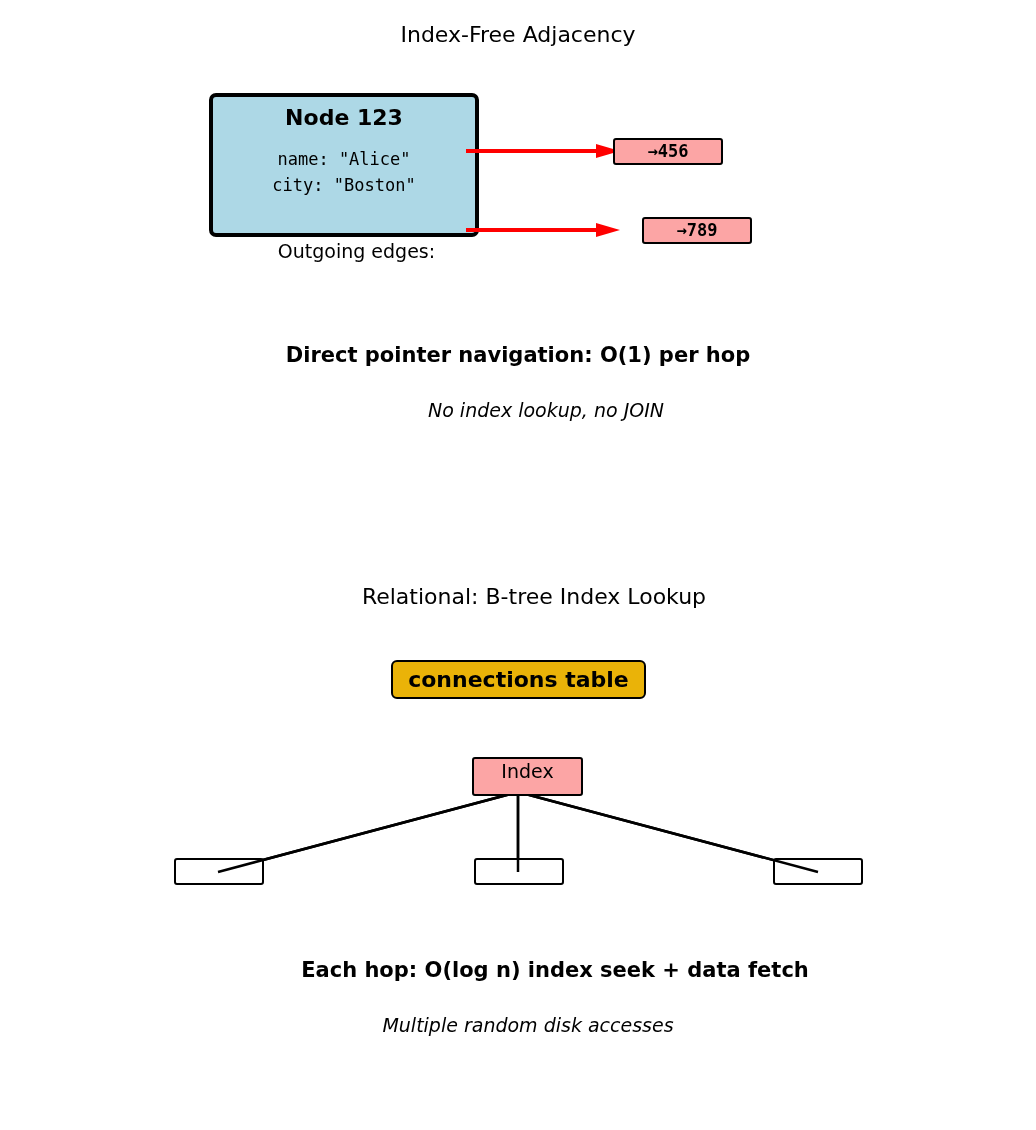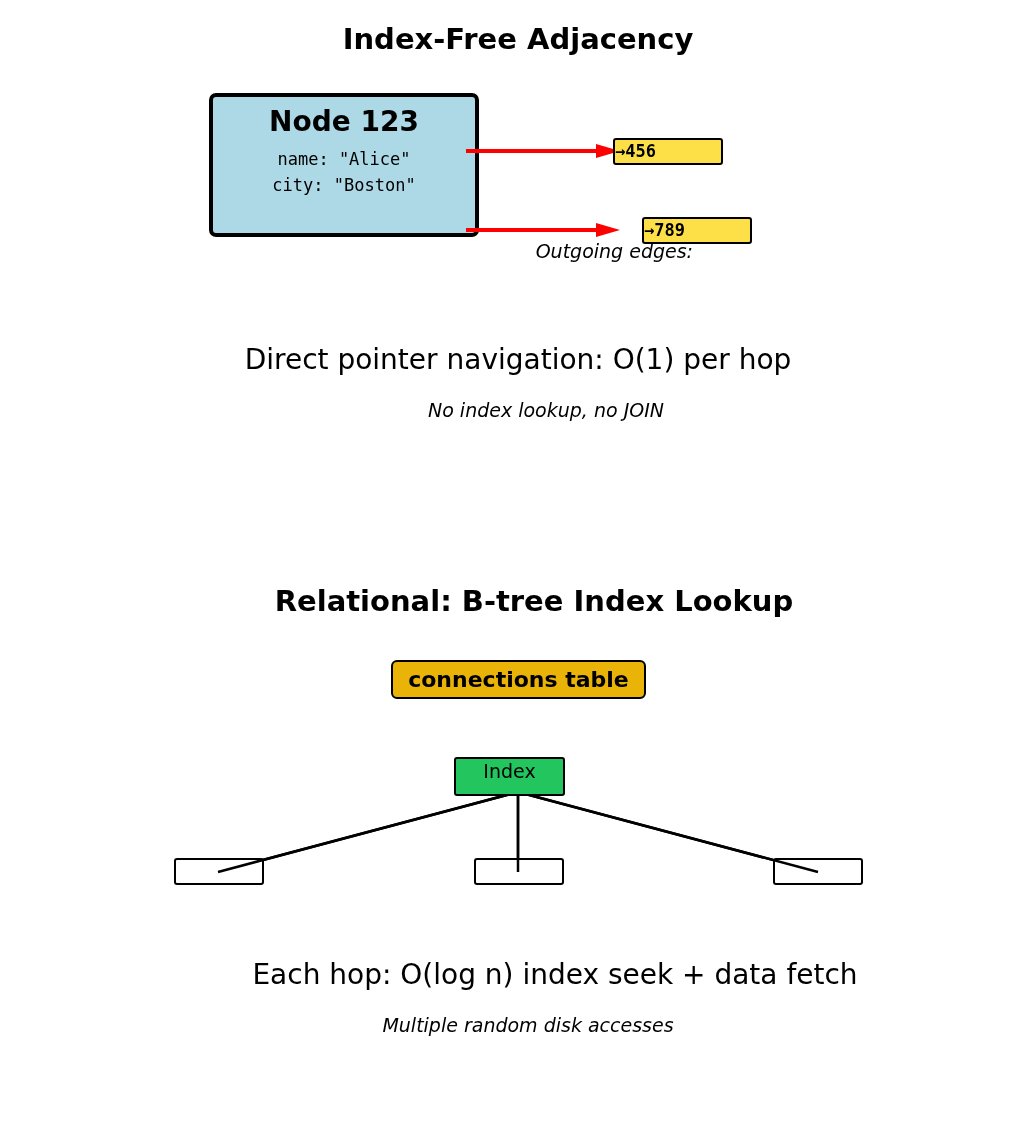--- a/index.html
+++ b/index.html
@@ -1,36 +1,36 @@
 <!DOCTYPE html>
 <html><head>
 <meta charset="utf-8">
 <style>
   html, body { margin:0; padding:0; background:#ffffff; }
   body { width:1036px; height:1130px; position:relative; overflow:hidden;
          font-family:"DejaVu Sans", sans-serif; color:#000; }
   .abs { position:absolute; }
   .center-text { left:0; width:1036px; text-align:center; }
-  .title { font-weight:bold; font-size:29px; }
-  .sub-bold { font-weight:normal; font-size:28px; }
+  .title { font-weight:normal; font-size:22px; }
+  .sub-bold { font-weight:bold; font-size:21px; }
   .italic { font-style:italic; font-size:19px; }
   .node-box { left:209px; top:93px; width:262px; height:136px;
               background:#add8e6; border:4px solid #000; border-radius:7px; }
   .node-title { position:absolute; left:0; right:0; top:8px; text-align:center;
-                font-weight:bold; font-size:28px; }
+                font-weight:bold; font-size:22px; }
   .mono { font-family:"DejaVu Sans Mono", monospace; font-size:17px; text-align:center;
           position:absolute; left:0; right:0; }
-  .edge-label { left:4px; width:689px; text-align:right; font-size:19px;font-style:italic; }
-  .ptr { width:106px; height:23px; background:#fde047; border:2px solid #000; border-radius:3px;
+  .edge-label { left:12px; width:689px; text-align:center; font-size:19px; }
+  .ptr { width:106px; height:23px; background:#fca5a5; border:2px solid #000; border-radius:3px;
          font-family:"DejaVu Sans Mono", monospace; font-weight:bold; font-size:17px;
-         line-height:23px; }
+         text-align:center; line-height:23px; }
   .table-box { left:391px; top:660px; width:251px; height:35px; background:#eab308;
                border:2px solid #000; border-radius:6px; font-weight:bold; font-size:22px;
                text-align:center; line-height:35px; }
-  .index-box { left:454px; top:757px; width:107px; height:35px; background:#22c55e;
+  .index-box { left:472px; top:757px; width:107px; height:35px; background:#fca5a5;
                border:2px solid #000; border-radius:3px; font-size:19px; text-align:center;
                line-height:24px; }
   .leaf { width:86px; height:23px; border:2px solid #000; border-radius:3px; background:#fff; }
   svg.overlay { position:absolute; left:0; top:0; }
 </style>
 </head>
 <body>
 
 <div class="abs center-text title" style="top:22px;">Index-Free Adjacency</div>
 

